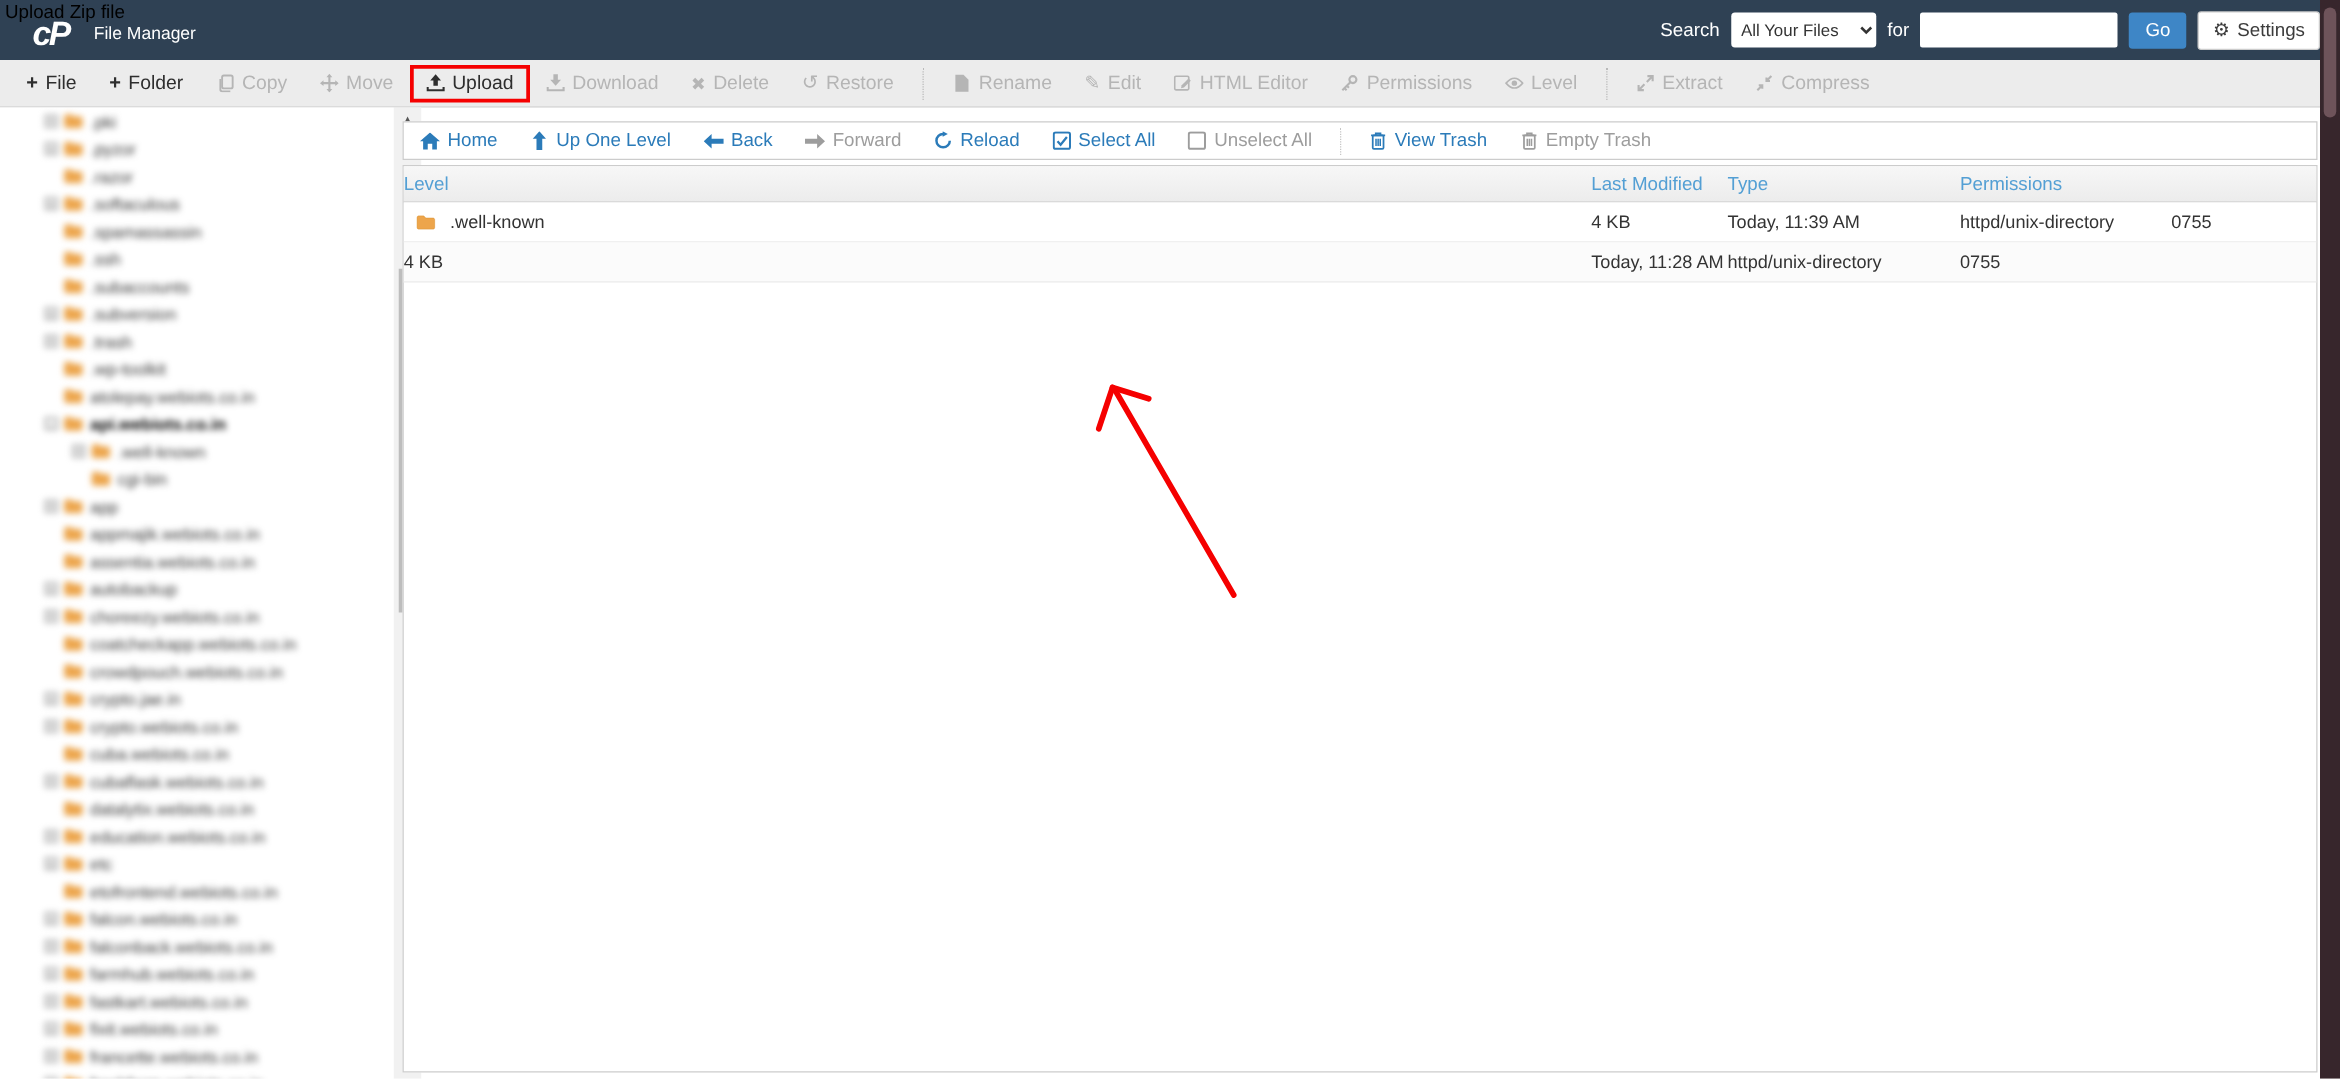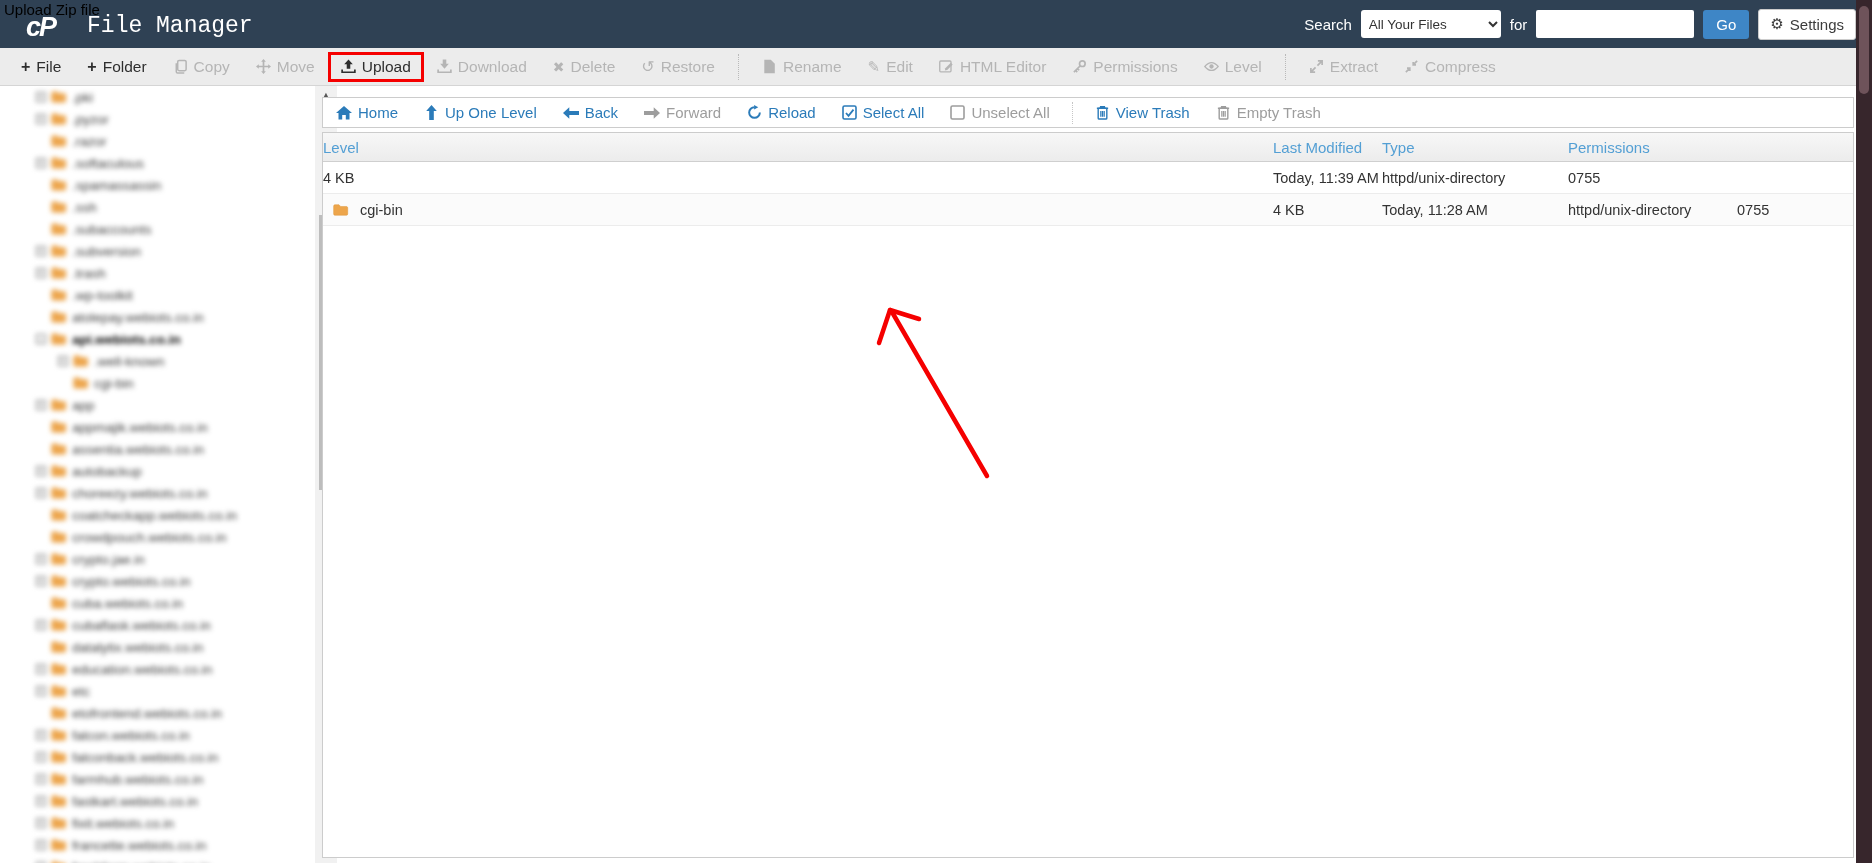--- a/index.html
+++ b/index.html
@@ -5,24 +5,24 @@
   * { box-sizing: border-box; margin: 0; padding: 0; }
   html,body { width:1872px; height:863px; overflow:hidden; background:#fff;
     font-family:"Liberation Sans","DejaVu Sans",sans-serif; position:relative; }
 
   
   .app-header{ position:absolute; left:0; top:0; width:1856px; height:48px;
     background:#2f4154; display:flex; align-items:center; }
   .overlay-title{ position:absolute; left:4px; top:1px; color:#000000; font-size:15px; z-index:5; }
   .logo{ margin-left:26px; color:#fff; font-weight:700; font-style:italic;
     font-size:27px; letter-spacing:-2px; line-height:1; padding-top:6px;}
-  .app-title{ color:#fff; font-size:23px; font-weight:400; margin-left:32px; padding-top:4px;font-family:Liberation Mono, monospace;}
+  .app-title{ color:#fff; font-size:14px; font-weight:400; margin-left:20px; padding-top:4px;}
   .header-right{ margin-left:auto; margin-right:0; display:flex; align-items:center; gap:9px; }
   .hdr-label{ color:#fff; font-size:15px; }
-  .scope-select{ width:140px; height:28px; border:none; border-radius:3px; font-size:13.5px;
+  .scope-select{ width:116px; height:28px; border:none; border-radius:3px; font-size:13.5px;
     color:#333; padding:0 4px; background:#fff; }
   .search-input{ width:158px; height:28px; border:none; border-radius:2px; padding:0 6px; font-size:14px; }
   .go-btn{ height:29px; padding:0 13px; background:#3e86c6; border:none; border-radius:3px;
     color:#fff; font-size:15px; cursor:pointer; }
   .settings-btn{ height:31px; padding:0 11px; background:#fff; border:1px solid #ccc; border-radius:3px;
     color:#3c3c3c; font-size:15px; display:flex; align-items:center; gap:6px; cursor:pointer; }
 
   
   .toolbar{ position:absolute; left:0; top:48px; width:1856px; height:38px; background:#ececec;
     border-bottom:1px solid #d5d5d5; display:flex; align-items:center; padding-left:8px; }
@@ -638,34 +638,34 @@
 
 <div class="table-box">
   <div class="t-grid t-head">
     <span>Level</span>
     <span>Last Modified</span>
     <span>Type</span>
     <span>Permissions</span>
   </div>
   <div id="rows">
       <div class="t-grid t-row">
+        <span class="name-cell">
+          <span style="display:flex;align-items:center">
+            <svg class="ic16" viewBox="0 0 20 15" xmlns="http://www.w3.org/2000/svg">
+              <path d="M0.8 2.6 C0.8 1.6 1.5 0.9 2.5 0.9 h5 l2 2.2 h7.2 c1 0 1.7 0.7 1.7 1.7 v7.6 c0 1 -0.7 1.7 -1.7 1.7 H2.5 c-1 0 -1.7 -0.7 -1.7 -1.7 z" fill="#eda54b" stroke="#dd9636" stroke-width="0.6"></path>
+            </svg>
+          </span>
+          <span>.well-known</span>
+        </span>
         <span>4 KB</span>
         <span>Today, 11:39 AM</span>
         <span>httpd/unix-directory</span>
         <span>0755</span>
       </div>
       <div class="t-grid t-row">
-        <span class="name-cell">
-          <span style="display:flex;align-items:center">
-            <svg class="ic16" viewBox="0 0 20 15" xmlns="http://www.w3.org/2000/svg">
-              <path d="M0.8 2.6 C0.8 1.6 1.5 0.9 2.5 0.9 h5 l2 2.2 h7.2 c1 0 1.7 0.7 1.7 1.7 v7.6 c0 1 -0.7 1.7 -1.7 1.7 H2.5 c-1 0 -1.7 -0.7 -1.7 -1.7 z" fill="#eda54b" stroke="#dd9636" stroke-width="0.6"></path>
-            </svg>
-          </span>
-          <span>cgi-bin</span>
-        </span>
         <span>4 KB</span>
         <span>Today, 11:28 AM</span>
         <span>httpd/unix-directory</span>
         <span>0755</span>
       </div>
     </div>
 </div>
 
 <div class="page-scroll">
   <div class="page-thumb"></div>

